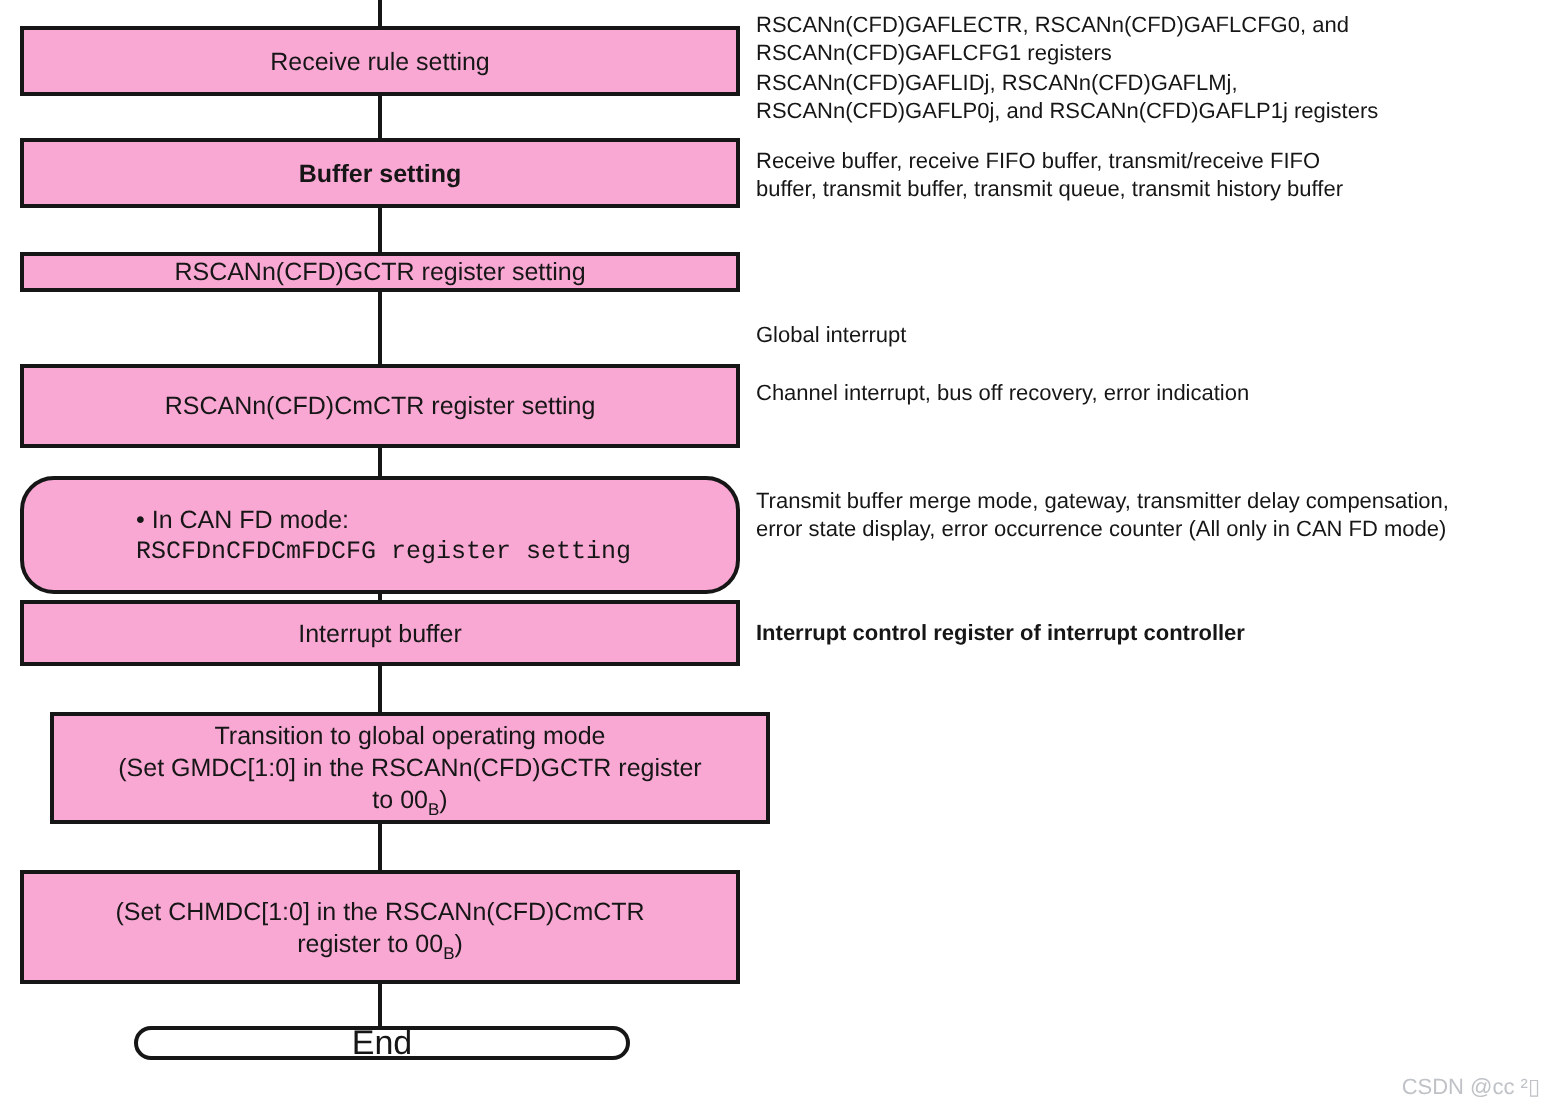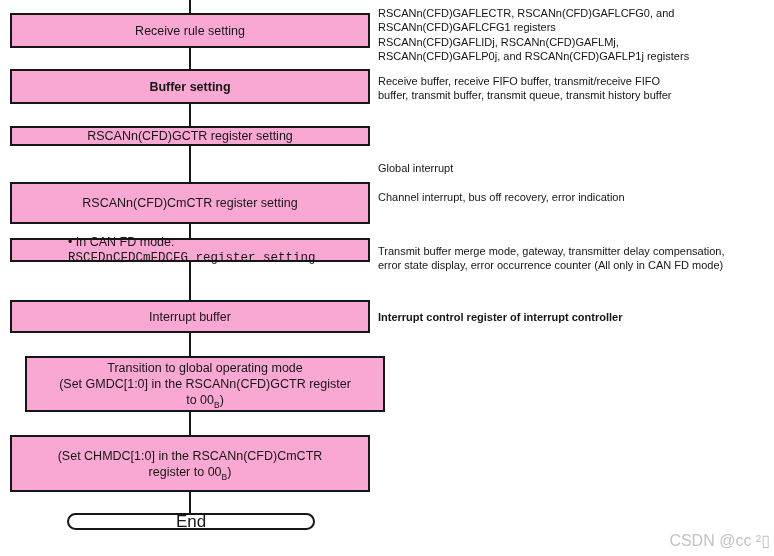--- a/index.html
+++ b/index.html
@@ -39,21 +39,21 @@
     align-items: center;
     justify-content: center;
     text-align: center;
     font-size: 12.5px;
     line-height: 16px;
   }
   .b1 { top: 13px;  height: 35px; }
   .b2 { top: 69px;  height: 35px; font-weight: bold; }
   .b3 { top: 126px; height: 20px; }
   .b4 { top: 182px; height: 42px; }
-  .b5 { top: 238px; height: 24px; align-items: flex-start; text-align: right; }
+  .b5 { top: 238px; height: 59px; align-items: flex-start; text-align: right; border-radius: 17px; }
   .b6 { top: 300px; height: 33px; }
   .b7 { top: 356px; height: 56px; margin-left: 15px; }
   .b8 { top: 435px; height: 57px; }
   .b5 .l1 { padding-left: 56px; }
   .b5 .l2 { padding-left: 56px; font-family: Liberation Mono, monospace; }
   .terminator {
     position: absolute;
     left: 67px;
     top: 513px;
     width: 248px;
@@ -85,21 +85,21 @@
   .a5 { top: 244px; }
   .a6 { top: 310px; font-weight: bold; }
   sub {
     font-size: 8.5px;
     line-height: 0;
   }
   .watermark {
     position: absolute;
     right: 4px;
     bottom: 6px;
-    font-size: 16px;
+    font-size: 11px;
     color: #bfc2c6;
     z-index: 1;
   }
 </style>
 </head>
 <body>
 
 <div class="canvas">
 
   <div class="vline"></div>

